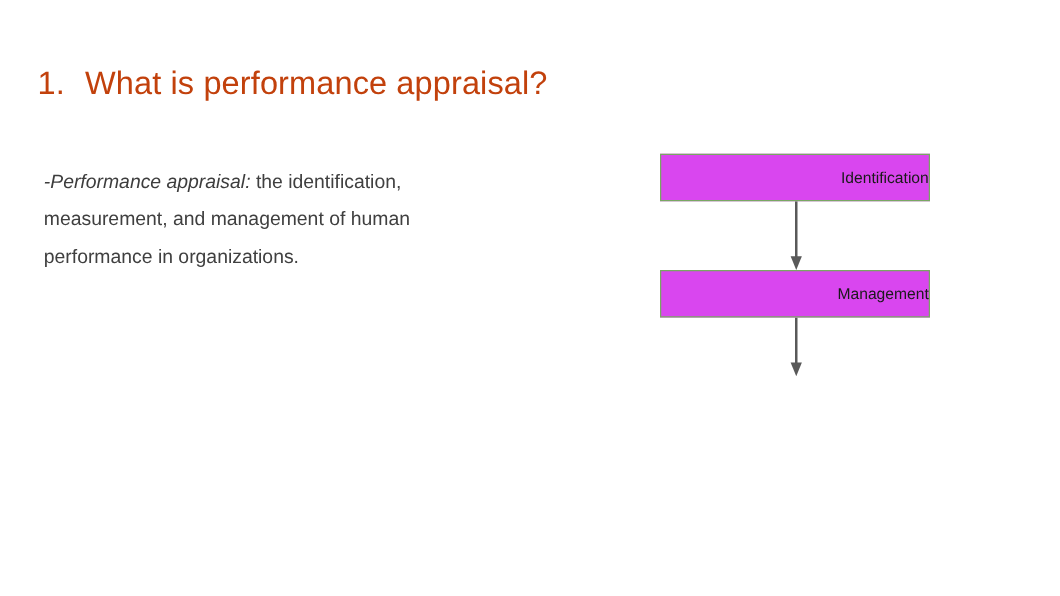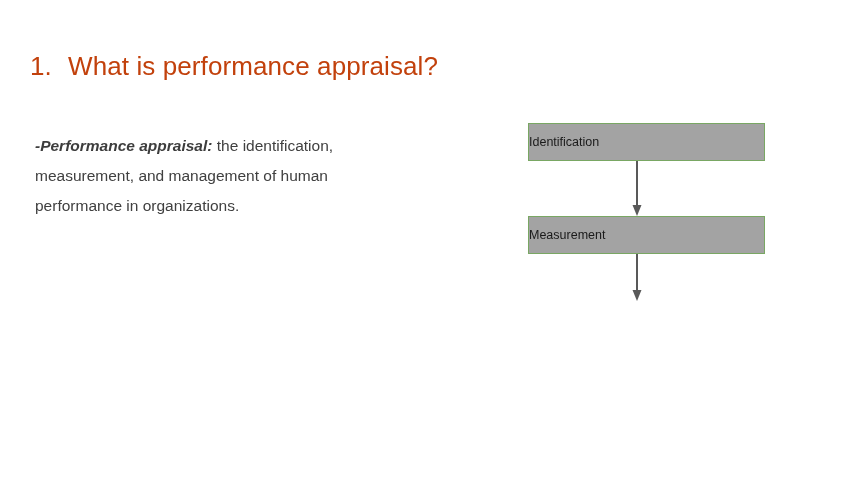--- a/index.html
+++ b/index.html
@@ -44,48 +44,48 @@
   .body-block {
     position: absolute;
     left: 35px;
     top: 131px;
     width: 380px;
     color: #404040;
     font-size: 15.5px;
     line-height: 30px;
   }
   .body-block .lead {
-    font-weight: bold;
+    font-weight: normal;
     font-style: italic;
     color: #3d3d3d;
   }
   .body-block .rest {
     font-weight: normal;
     font-style: normal;
   }
 
   
   .flow {
     position: absolute;
     left: 528px;
     top: 123px;
     width: 216px;
     height: 215px;
   }
   .flow-box {
     position: absolute;
     left: 0;
-    width: 237px;
+    width: 216px;
     height: 38px;
     box-sizing: border-box;
-    background: #a3a3a3;
+    background: #d946ef;
     border: 1px solid #79a763;
     display: flex;
     align-items: center;
-    justify-content: flex-start;
+    justify-content: flex-end;
     color: #1a1a1a;
     font-size: 12.5px;
     line-height: 14px;
   }
   .flow-box.b1 { top: 0px; }
   .flow-box.b2 { top: 93px; }
   .flow-box.b3 { top: 178px; }
 
   .connector {
     position: absolute;
@@ -116,21 +116,21 @@
     </div>
 
     <div class="connector c1">
       <svg width="10" height="55" viewBox="0 0 10 55" xmlns="http://www.w3.org/2000/svg">
         <line x1="5" y1="0" x2="5" y2="46" stroke="#595959" stroke-width="2"></line>
         <polygon points="5,55 0.5,44 9.5,44" fill="#595959"></polygon>
       </svg>
     </div>
 
     <div class="flow-box b2">
-      <span>Measurement</span>
+      <span>Management</span>
     </div>
 
     <div class="connector c2">
       <svg width="10" height="47" viewBox="0 0 10 47" xmlns="http://www.w3.org/2000/svg">
         <line x1="5" y1="0" x2="5" y2="38" stroke="#595959" stroke-width="2"></line>
         <polygon points="5,47 0.5,36 9.5,36" fill="#595959"></polygon>
       </svg>
     </div>
 
 

